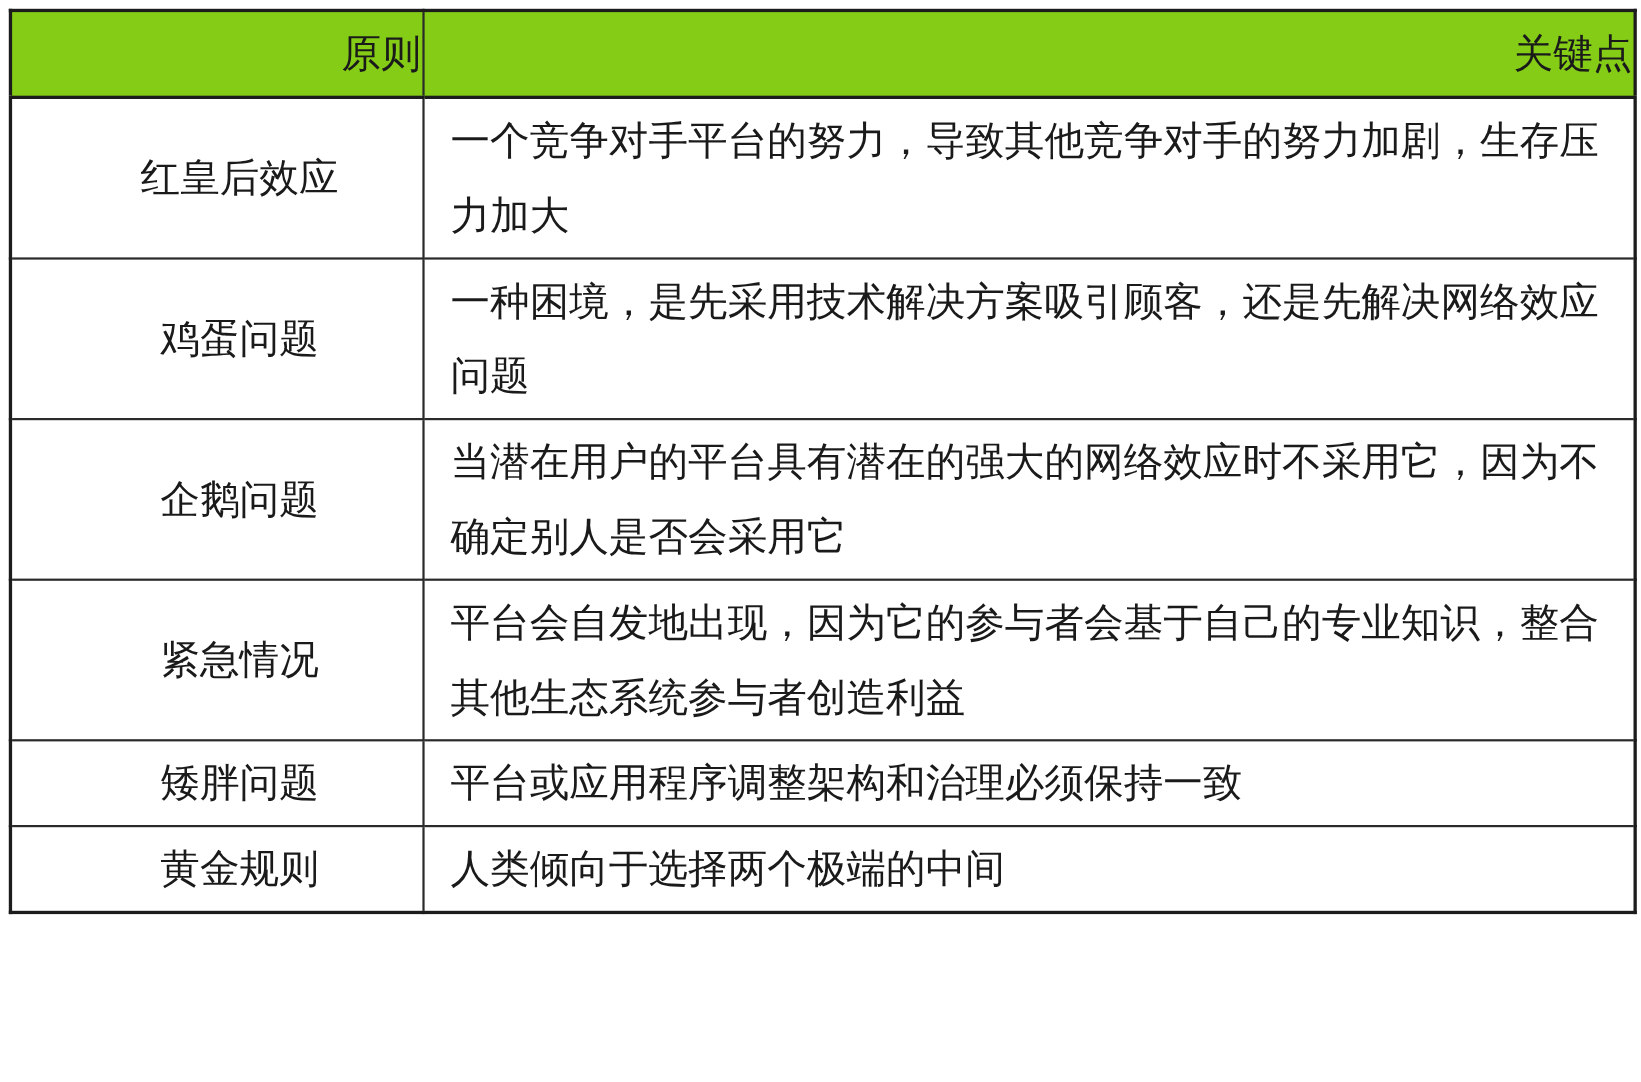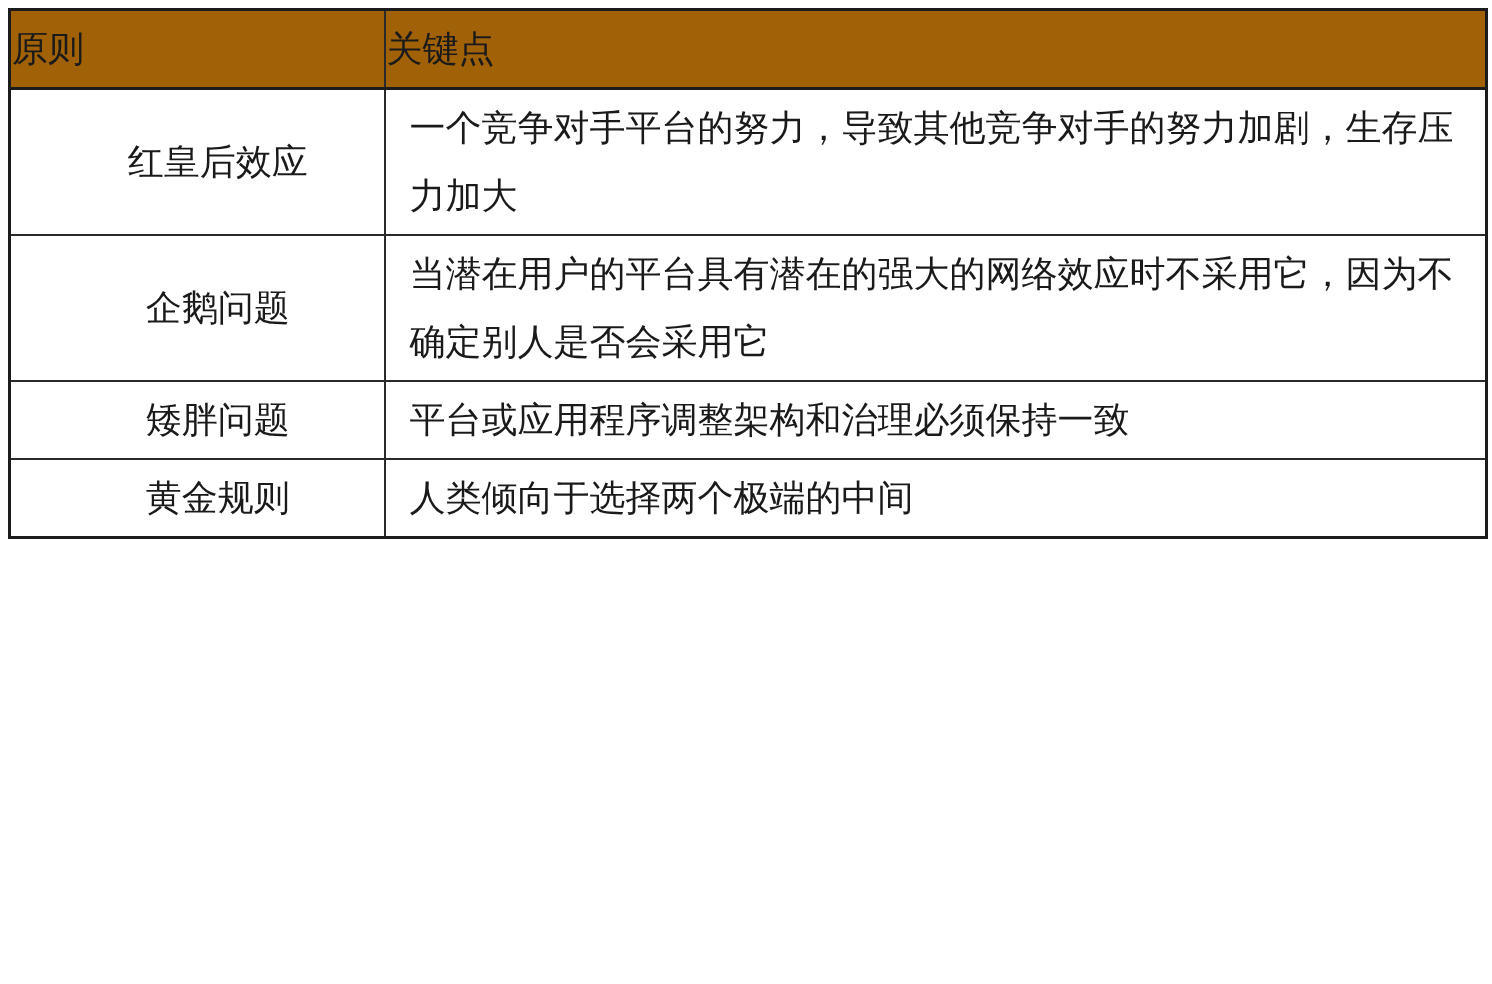--- a/index.html
+++ b/index.html
@@ -29,23 +29,23 @@
   table.principles col.c2 { width: 1102px; }
   table.principles th,
   table.principles td {
     border: 2px solid #2a2a2a;
     font-size: 36px;
     line-height: 68px;
     font-weight: normal;
     letter-spacing: 0;
   }
   table.principles th {
-    background: #a16207;
+    background: #84cc16;
     height: 74px;
-    text-align: left;
+    text-align: right;
     vertical-align: middle;
     border-bottom: 3px solid #1c1c1c;
   }
   td.principle {
     padding: 4px 10px 4px 51px;
     vertical-align: middle;
     text-align: center;
     white-space: nowrap;
   }
   td.keypoint {
@@ -69,26 +69,34 @@
         <th>原则</th>
         <th>关键点</th>
       </tr>
     </thead>
     <tbody id="rows">
   <tr>
     <td class="principle">红皇后效应</td>
     <td class="keypoint">一个竞争对手平台的努力，导致其他竞争对手的努力加剧，生存压力加大</td>
   </tr>
 
+  <tr>
+    <td class="principle">鸡蛋问题</td>
+    <td class="keypoint">一种困境，是先采用技术解决方案吸引顾客，还是先解决网络效应问题</td>
+  </tr>
 
   <tr>
     <td class="principle">企鹅问题</td>
     <td class="keypoint">当潜在用户的平台具有潜在的强大的网络效应时不采用它，因为不确定别人是否会采用它</td>
   </tr>
 
+  <tr>
+    <td class="principle">紧急情况</td>
+    <td class="keypoint">平台会自发地出现，因为它的参与者会基于自己的专业知识，整合其他生态系统参与者创造利益</td>
+  </tr>
 
   <tr>
     <td class="principle">矮胖问题</td>
     <td class="keypoint">平台或应用程序调整架构和治理必须保持一致</td>
   </tr>
 
 
 
   <tr>
     <td class="principle">黄金规则</td>

